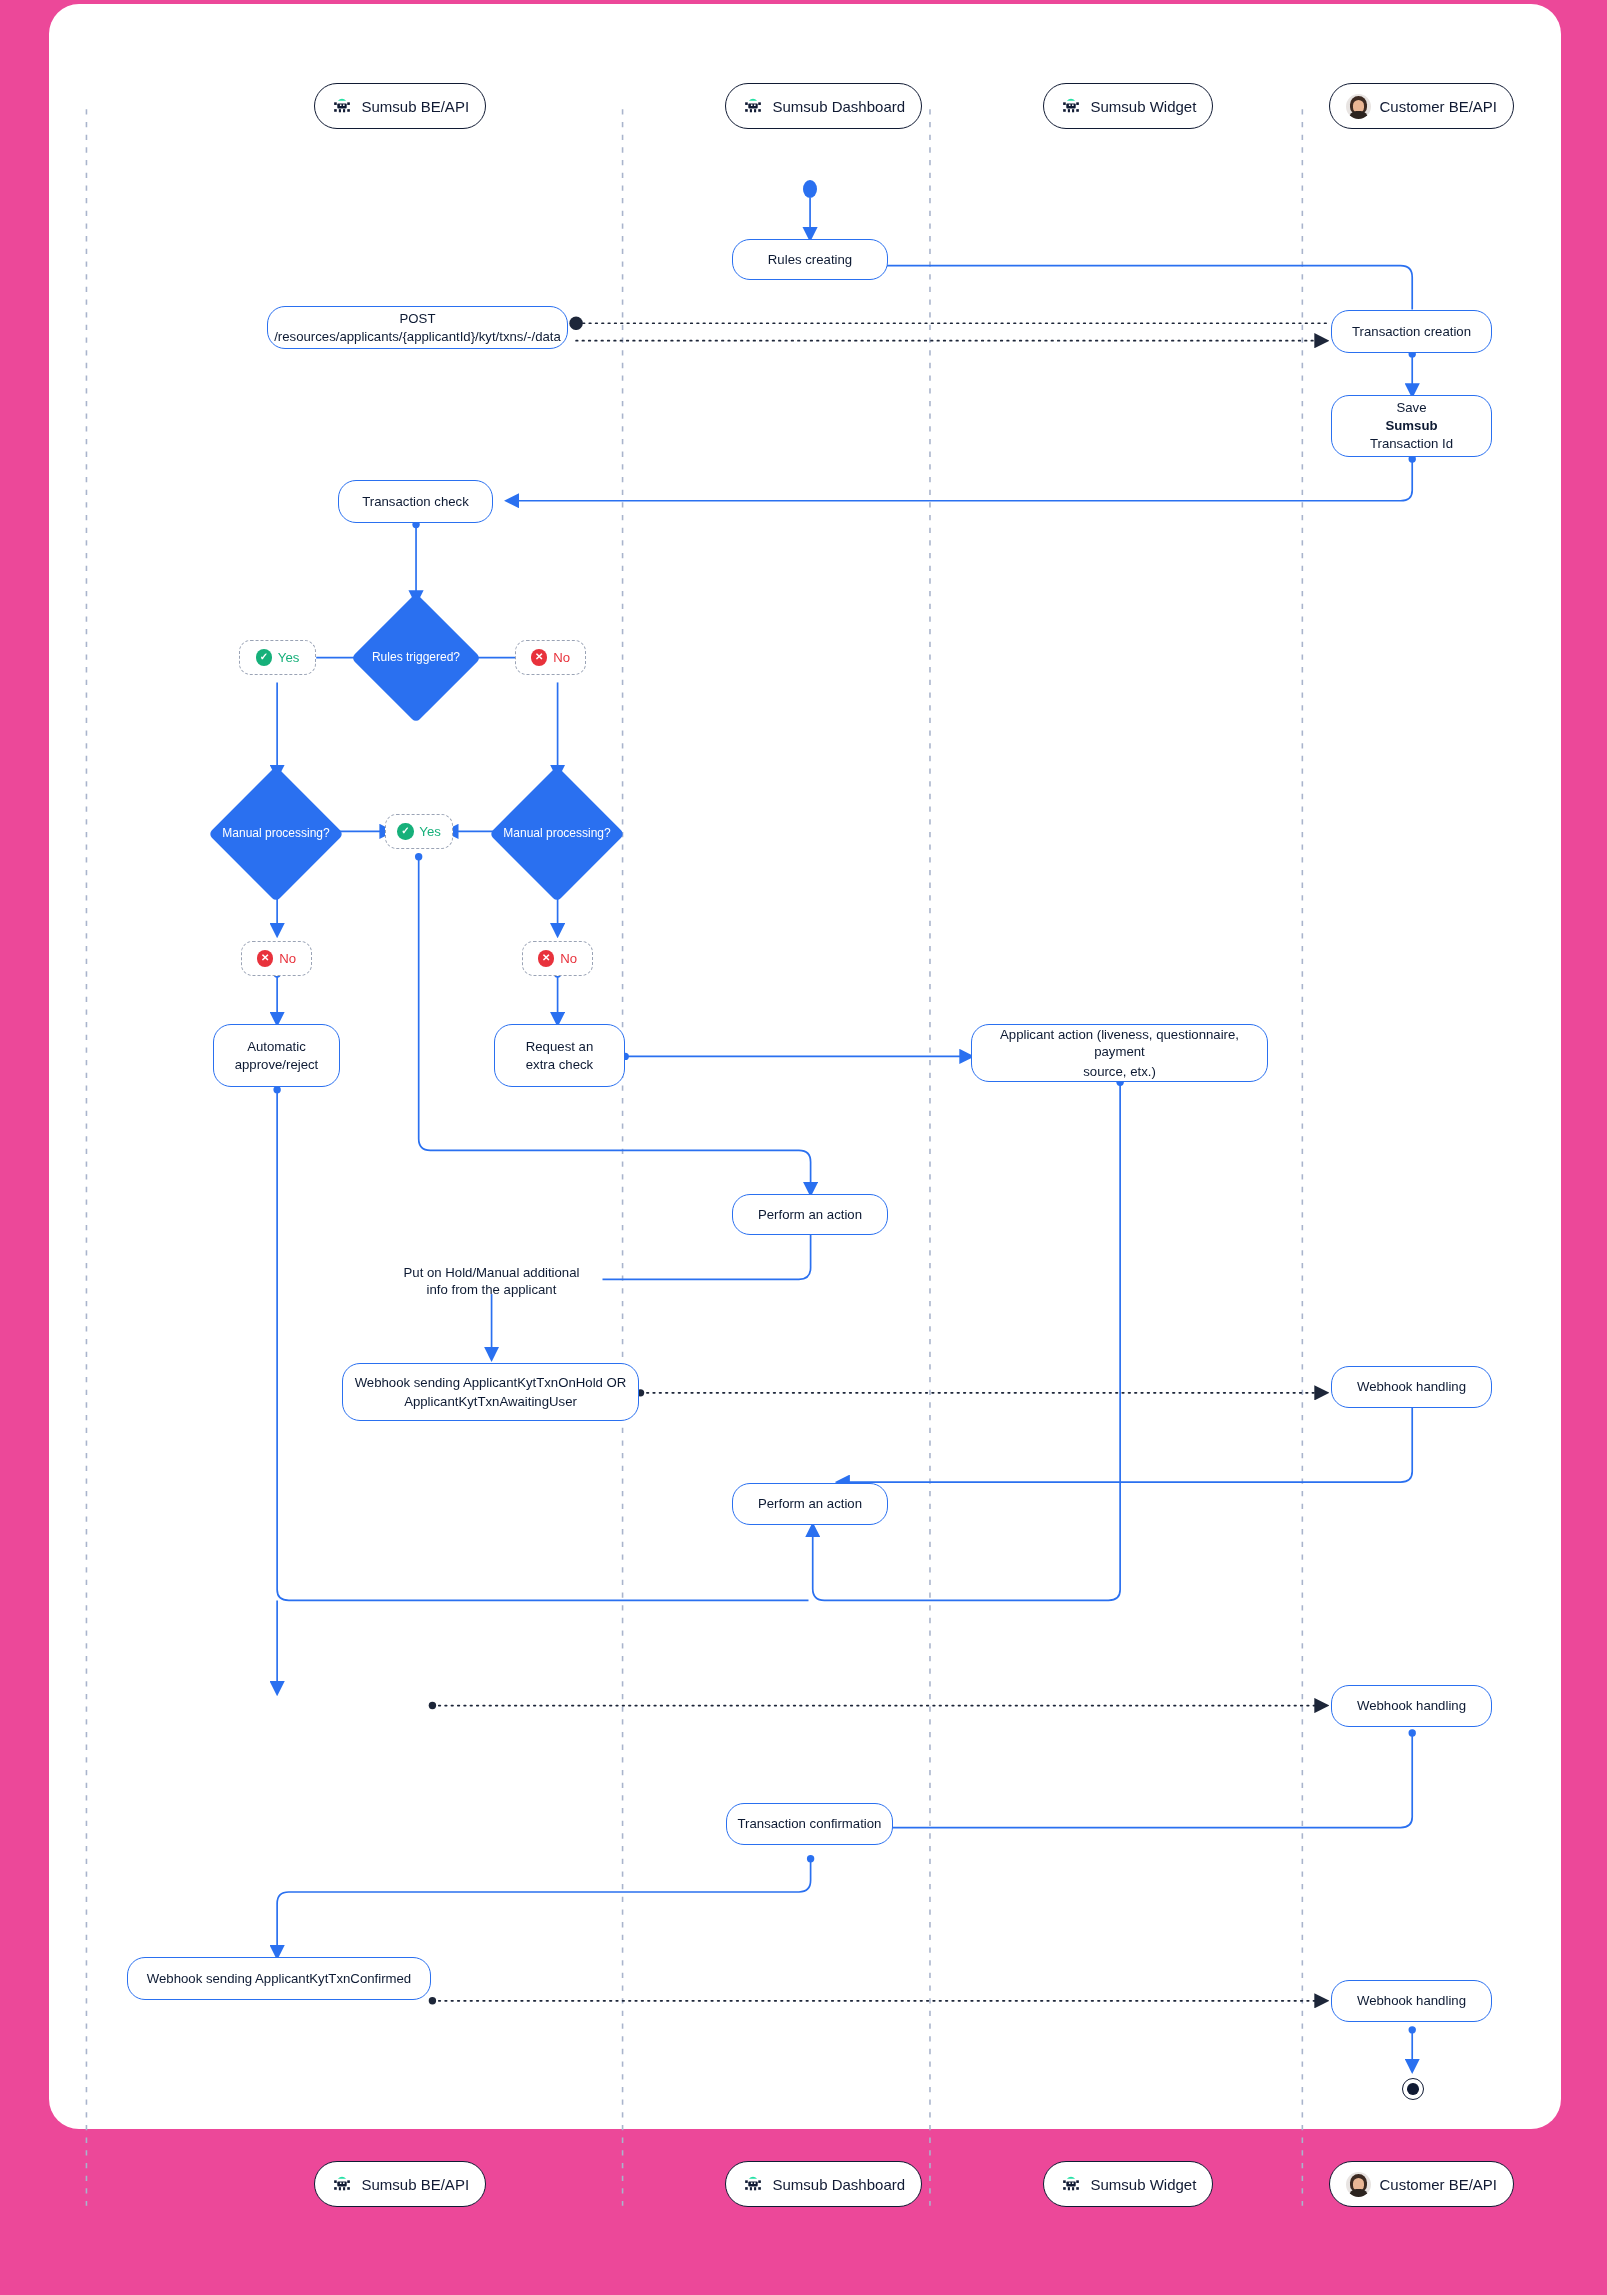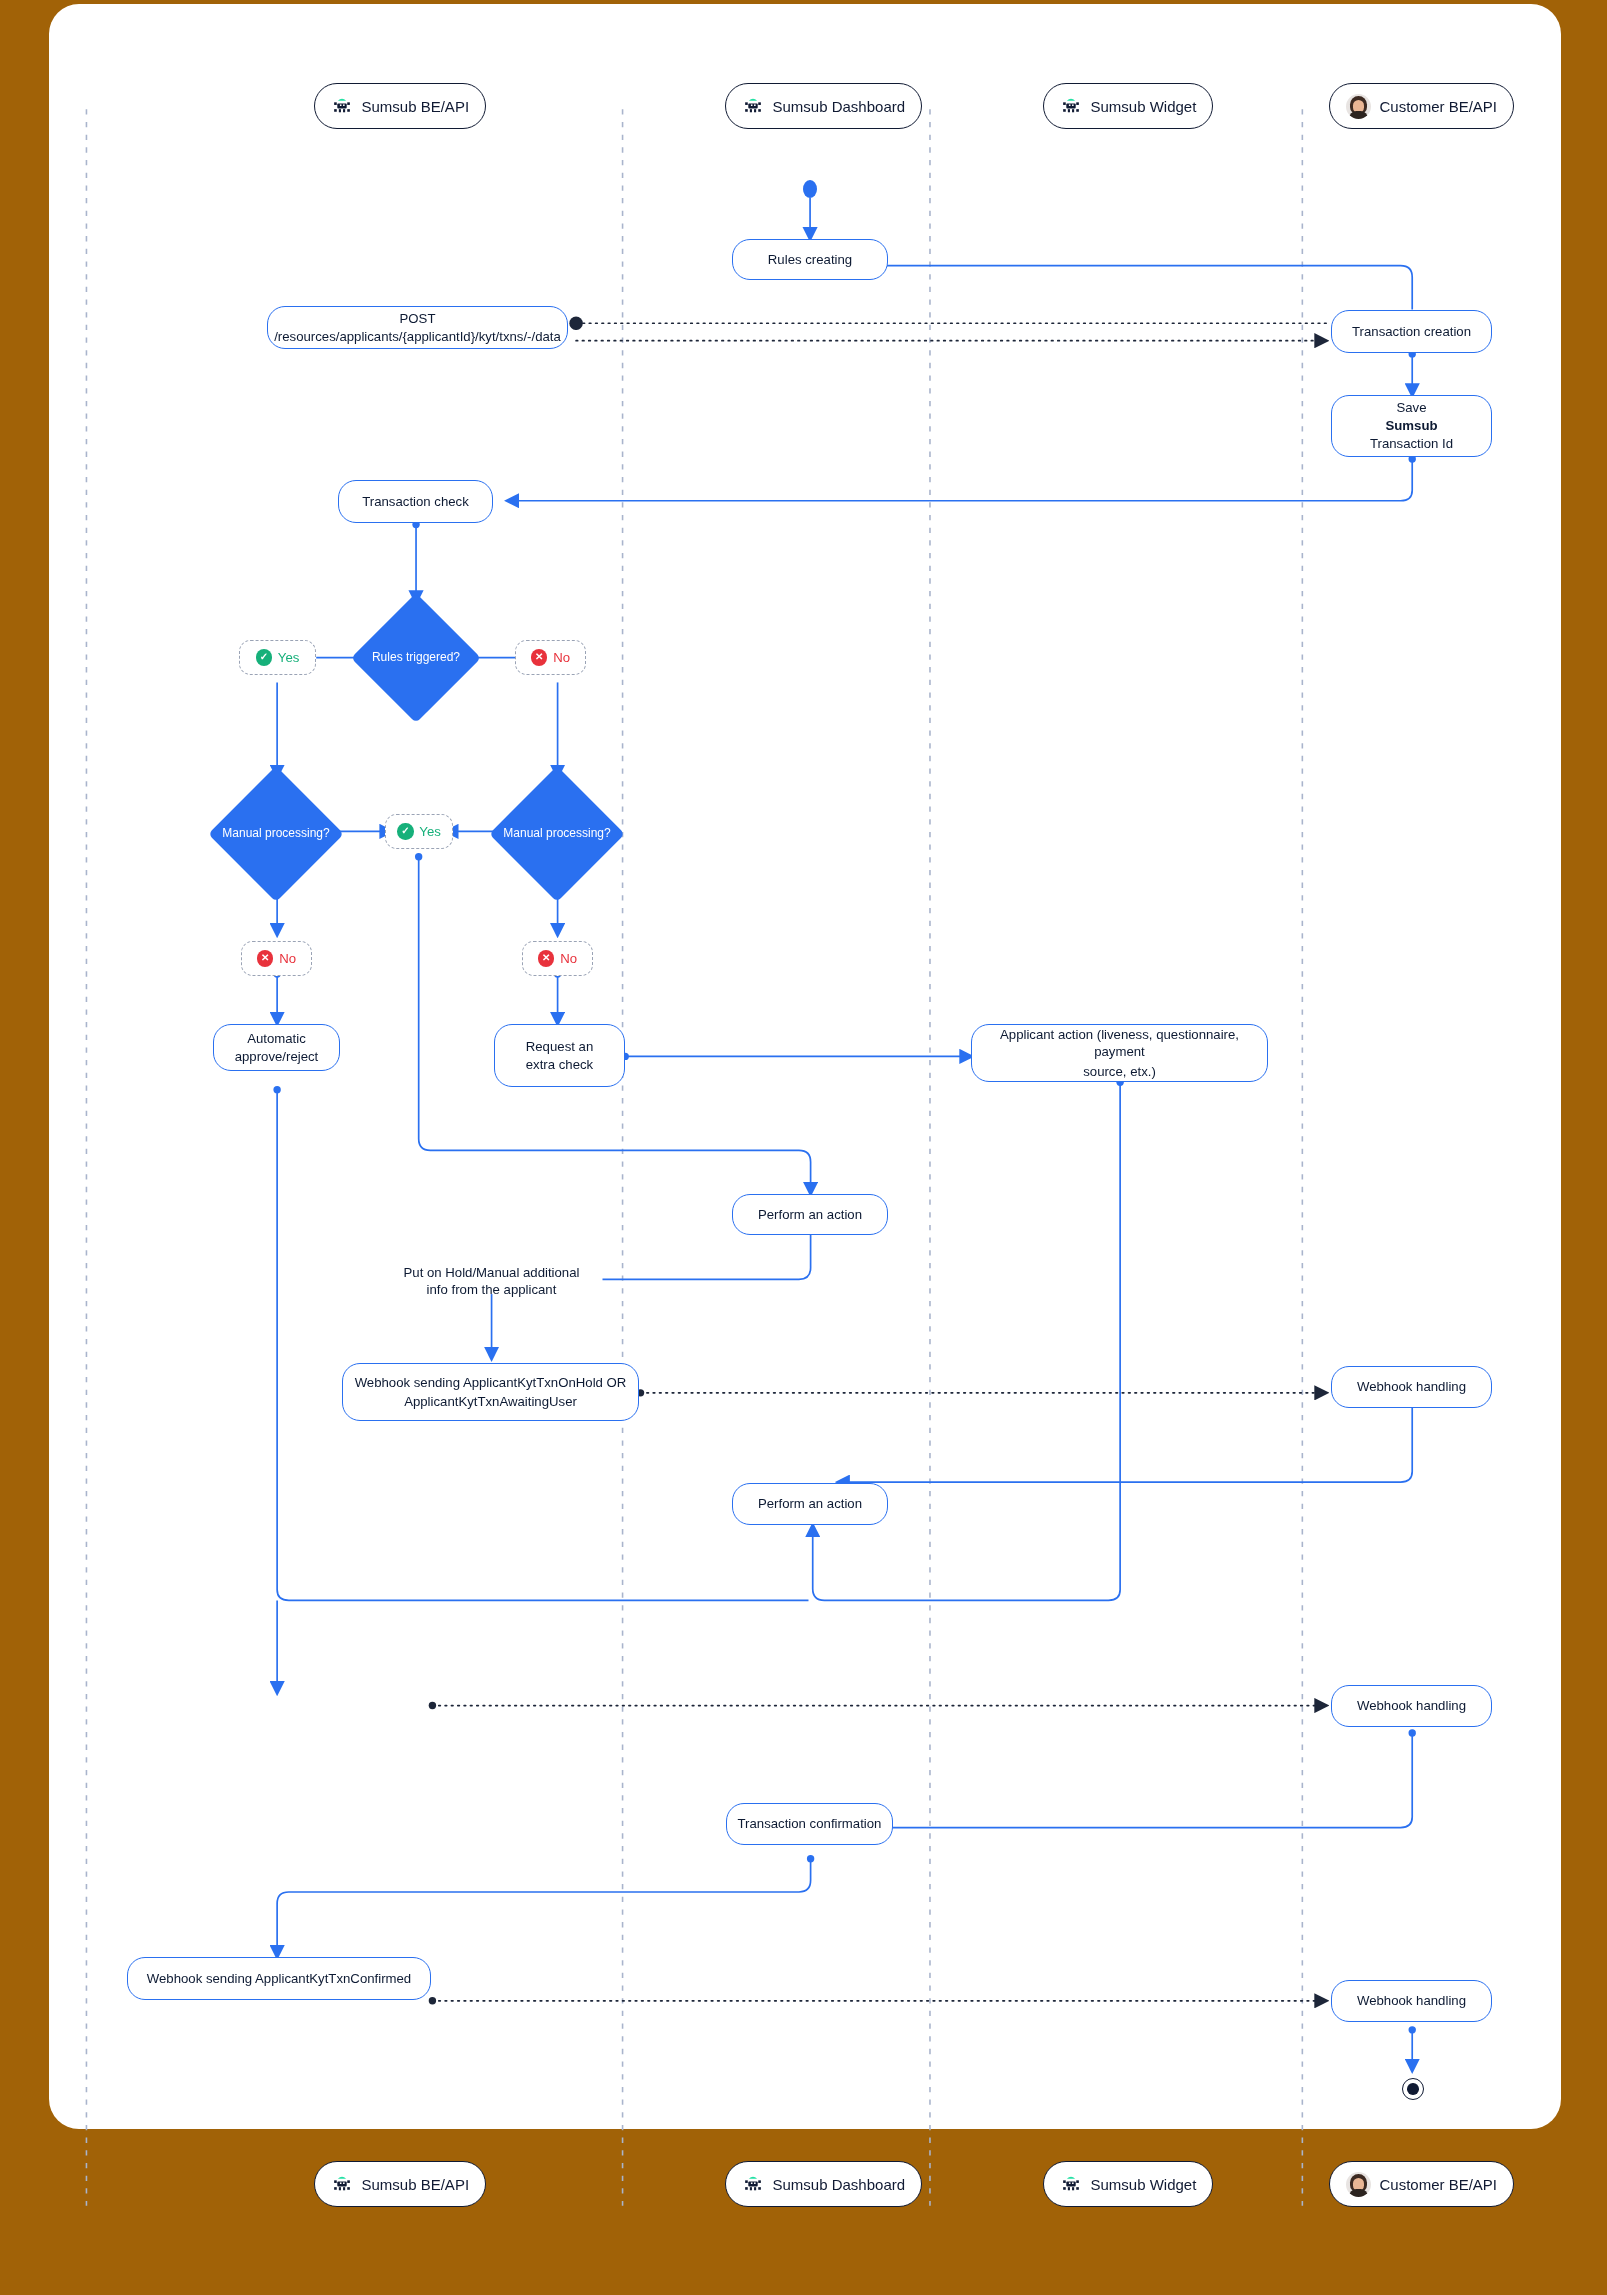--- a/index.html
+++ b/index.html
@@ -5,21 +5,21 @@
   html, body {
     margin: 0;
     padding: 0;
     background: #f1f3f8;
     font-family: "Liberation Sans", sans-serif;
   }
   #page {
     position: relative;
     width: 1608px;
     height: 2295px;
-    background: #a16207;
+    background: #ec4899;
     overflow: hidden;
   }
   .card {
     position: absolute;
     left: 49px;
     top: 4.2px;
     width: 1512px;
     height: 2125px;
     background: #ffffff;
     border-radius: 30px;
@@ -434,21 +434,21 @@
   <div class="chip no" style="left:241px; top:941px; width:71px; height:35px;">
     <span class="glyph">✕</span>
     <span>No</span>
   </div>
 
   <div class="chip no" style="left:522px; top:941px; width:71px; height:35px;">
     <span class="glyph">✕</span>
     <span>No</span>
   </div>
 
-  <div class="node" style="left:213px; top:1024px; width:127px; height:47px; flex-direction:column; gap:1.1px;">
+  <div class="node" style="left:213px; top:1024px; width:127px; height:63px; flex-direction:column; gap:1.1px;">
     <span>Automatic</span>
     <span>approve/reject</span>
   </div>
 
   <div class="node" style="left:494px; top:1024px; width:131px; height:63px; flex-direction:column; gap:1.1px;">
     <span>Request an</span>
     <span>extra check</span>
   </div>
 
   <div class="node" style="left:971px; top:1024px; width:297px; height:58px; flex-direction:column; gap:2px;">

